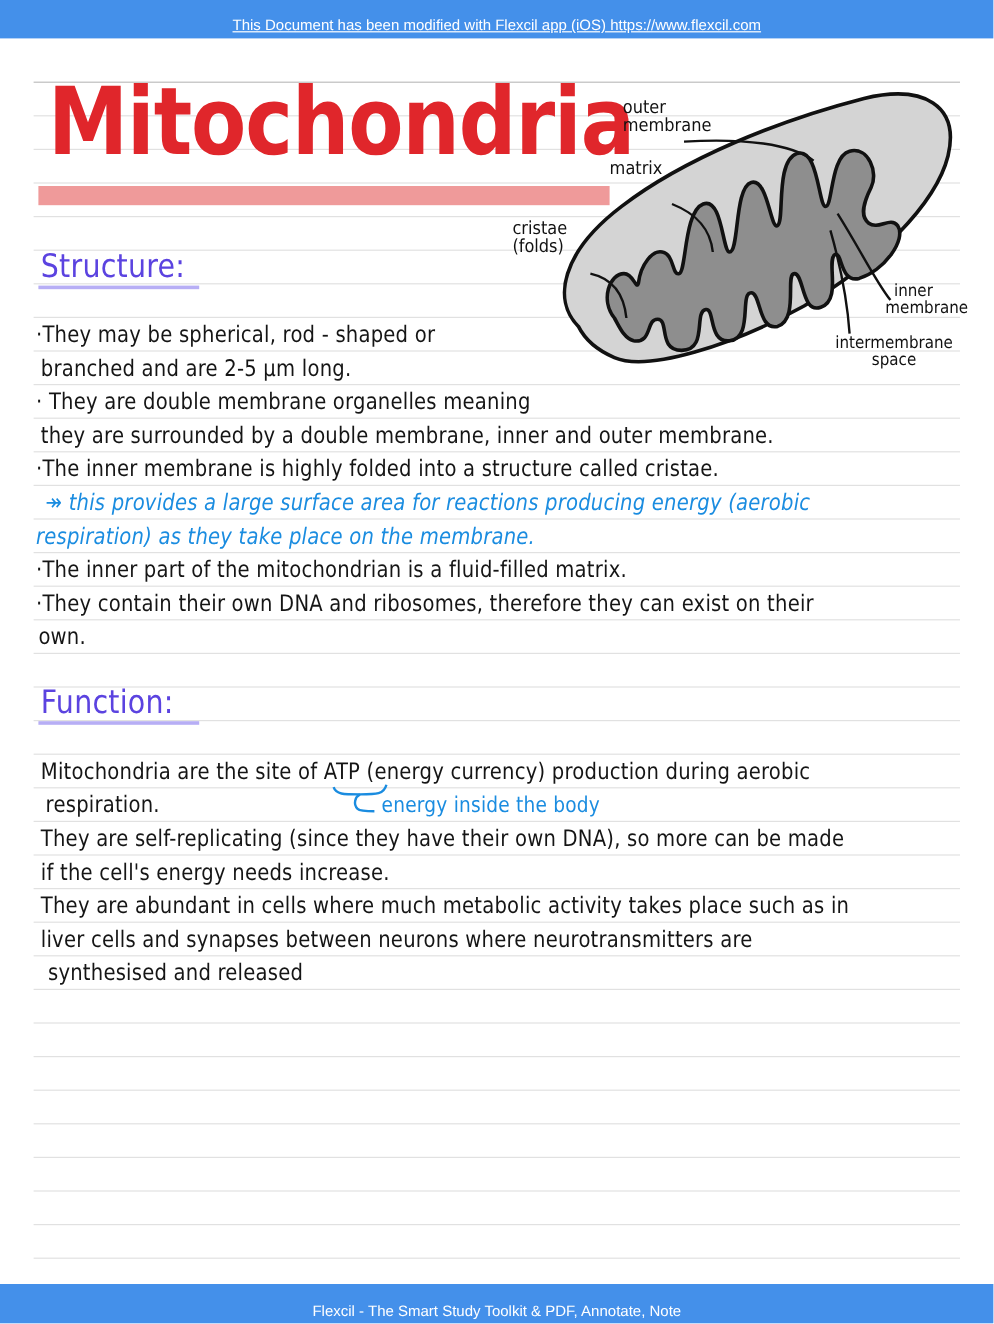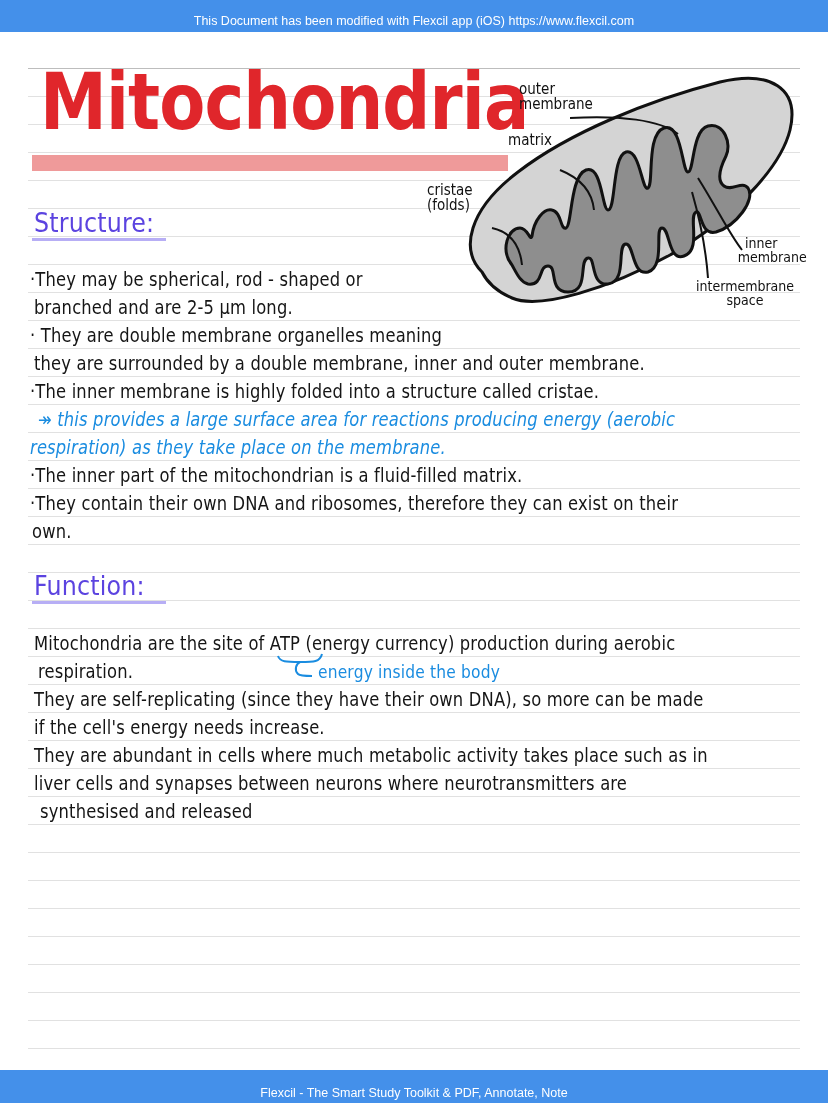--- a/index.html
+++ b/index.html
@@ -1,18 +1,18 @@
 <!DOCTYPE html>
 <html><head>
 <meta charset="utf-8">
 <style>
   html,body{margin:0;padding:0;}
   body{width:828px;height:1103px;position:relative;background:#ffffff;overflow:hidden;font-family:"DejaVu Sans",sans-serif;}
   .banner{position:absolute;left:0;width:828px;background:#4490ea;color:#ffffff;font-family:"Liberation Sans",sans-serif;font-size:12.5px;text-align:center;}
-  .banner.top{top:0;height:32px;line-height:42px;}
+  .banner.top{top:0;height:32px;line-height:42px;text-decoration:underline;}
   .banner.bottom{top:1070px;height:33px;line-height:46px;}
   .page{position:absolute;left:0;top:32px;width:674px;height:1038px;}
   .rule{position:absolute;left:28px;width:772px;height:1px;background:#e1e1e1;}
   .rule.first{background:#bdbdbd;}
   .hand{position:absolute;font-family:"DejaVu Sans",sans-serif;white-space:nowrap;letter-spacing:0.2px;}
   .title{left:40px;top:20px;font-size:78px;font-weight:bold;color:#e0262b;letter-spacing:-1px;transform:scaleX(0.86);transform-origin:left top;line-height:100px;}
   .title-underline{position:absolute;left:32px;top:123px;width:476px;height:16px;background:#ef9a9a;}
   .heading{font-size:27px;color:#5b43e0;line-height:34px;transform:scaleX(0.88);transform-origin:left top;}
   .heading-underline{position:absolute;height:3px;background:#b7aef5;}
   .body-line{font-size:19px;color:#151515;line-height:24px;transform:scaleX(0.86);transform-origin:left top;}

